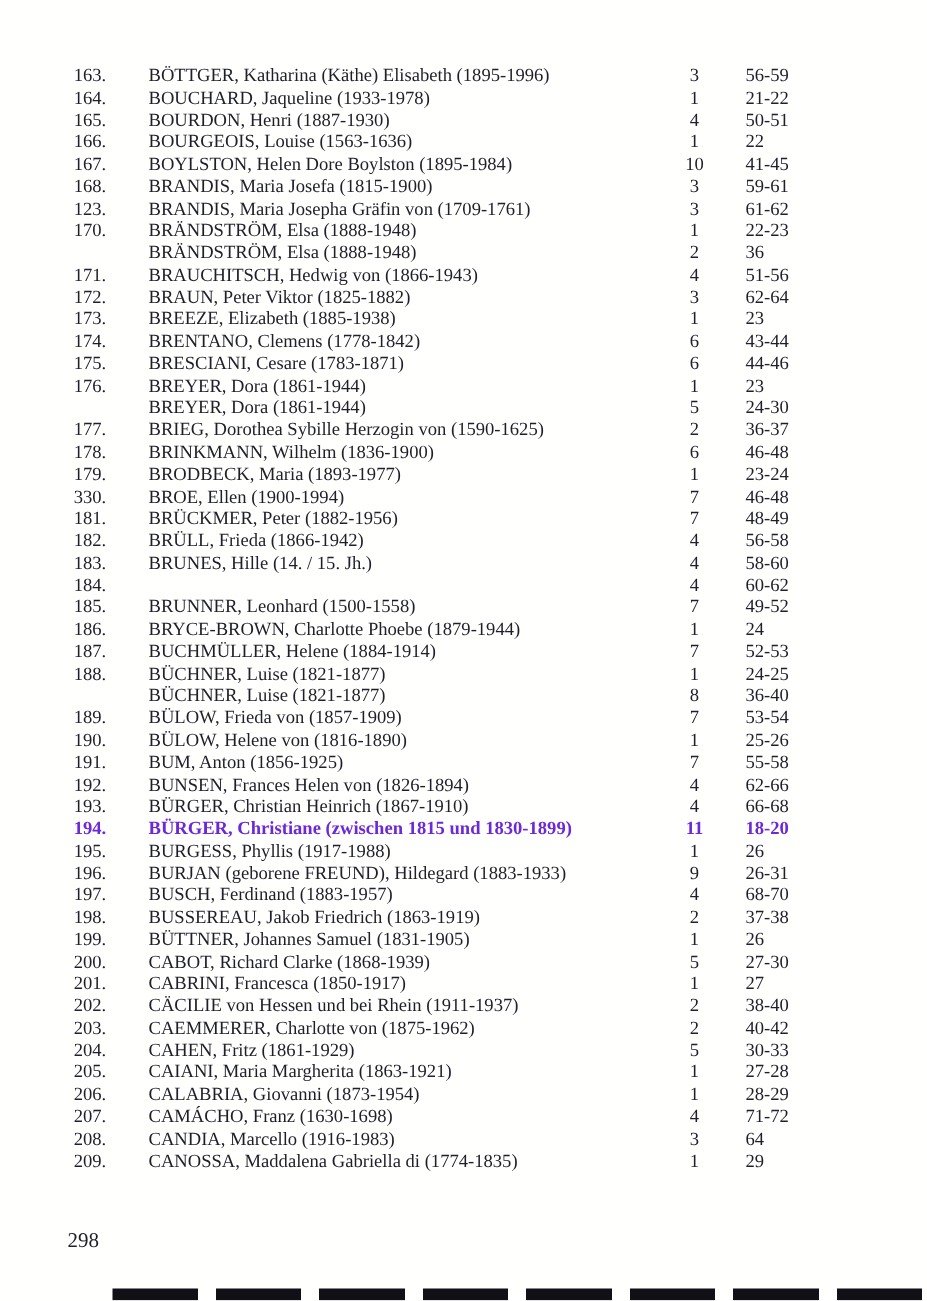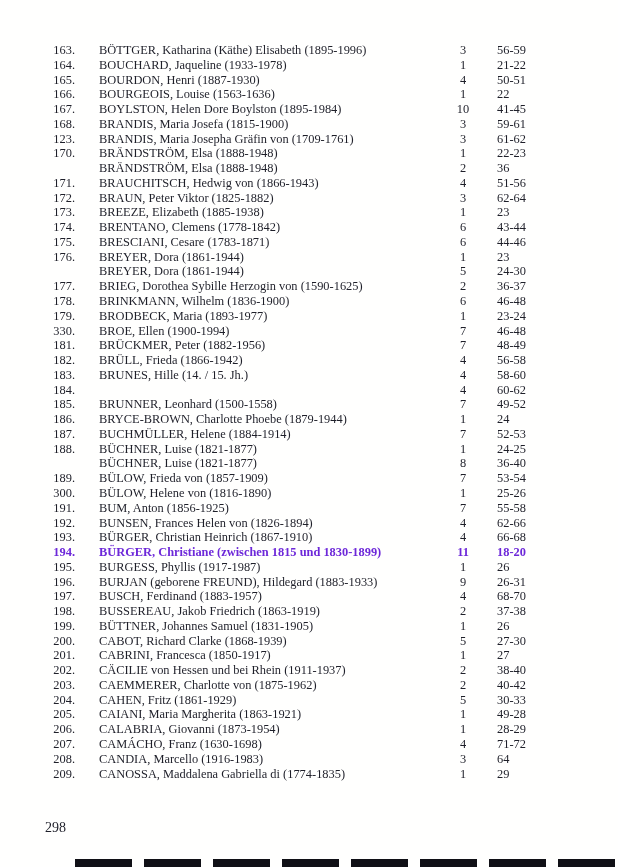--- a/index.html
+++ b/index.html
@@ -30,21 +30,21 @@
     white-space: nowrap;
   }
   .index-row.bold {
     font-weight: bold;
     color: #6d28d9;
   }
   .cell-num {
     position: absolute;
     left: 45px;
     width: 30px;
-    text-align: right;
+    text-align: center;
   }
   .cell-name {
     position: absolute;
     left: 83px;
     margin-left: 16px;
   }
   .cell-count {
     position: absolute;
     left: 448px;
     width: 30px;
@@ -252,21 +252,21 @@
     <span class="cell-count">8</span>
     <span class="cell-pages">36-40</span>
   </div>
       <div class="index-row">
     <span class="cell-num">189.</span>
     <span class="cell-name">BÜLOW, Frieda von (1857-1909)</span>
     <span class="cell-count">7</span>
     <span class="cell-pages">53-54</span>
   </div>
       <div class="index-row">
-    <span class="cell-num">300.</span>
+    <span class="cell-num">190.</span>
     <span class="cell-name">BÜLOW, Helene von (1816-1890)</span>
     <span class="cell-count">1</span>
     <span class="cell-pages">25-26</span>
   </div>
       <div class="index-row">
     <span class="cell-num">191.</span>
     <span class="cell-name">BUM, Anton (1856-1925)</span>
     <span class="cell-count">7</span>
     <span class="cell-pages">55-58</span>
   </div>
@@ -283,21 +283,21 @@
     <span class="cell-pages">66-68</span>
   </div>
       <div class="index-row bold">
     <span class="cell-num">194.</span>
     <span class="cell-name">BÜRGER, Christiane (zwischen 1815 und 1830-1899)</span>
     <span class="cell-count">11</span>
     <span class="cell-pages">18-20</span>
   </div>
       <div class="index-row">
     <span class="cell-num">195.</span>
-    <span class="cell-name">BURGESS, Phyllis (1917-1987)</span>
+    <span class="cell-name">BURGESS, Phyllis (1917-1988)</span>
     <span class="cell-count">1</span>
     <span class="cell-pages">26</span>
   </div>
       <div class="index-row">
     <span class="cell-num">196.</span>
     <span class="cell-name">BURJAN (geborene FREUND), Hildegard (1883-1933)</span>
     <span class="cell-count">9</span>
     <span class="cell-pages">26-31</span>
   </div>
       <div class="index-row">
@@ -345,21 +345,21 @@
       <div class="index-row">
     <span class="cell-num">204.</span>
     <span class="cell-name">CAHEN, Fritz (1861-1929)</span>
     <span class="cell-count">5</span>
     <span class="cell-pages">30-33</span>
   </div>
       <div class="index-row">
     <span class="cell-num">205.</span>
     <span class="cell-name">CAIANI, Maria Margherita (1863-1921)</span>
     <span class="cell-count">1</span>
-    <span class="cell-pages">49-28</span>
+    <span class="cell-pages">27-28</span>
   </div>
       <div class="index-row">
     <span class="cell-num">206.</span>
     <span class="cell-name">CALABRIA, Giovanni (1873-1954)</span>
     <span class="cell-count">1</span>
     <span class="cell-pages">28-29</span>
   </div>
       <div class="index-row">
     <span class="cell-num">207.</span>
     <span class="cell-name">CAMÁCHO, Franz (1630-1698)</span>

